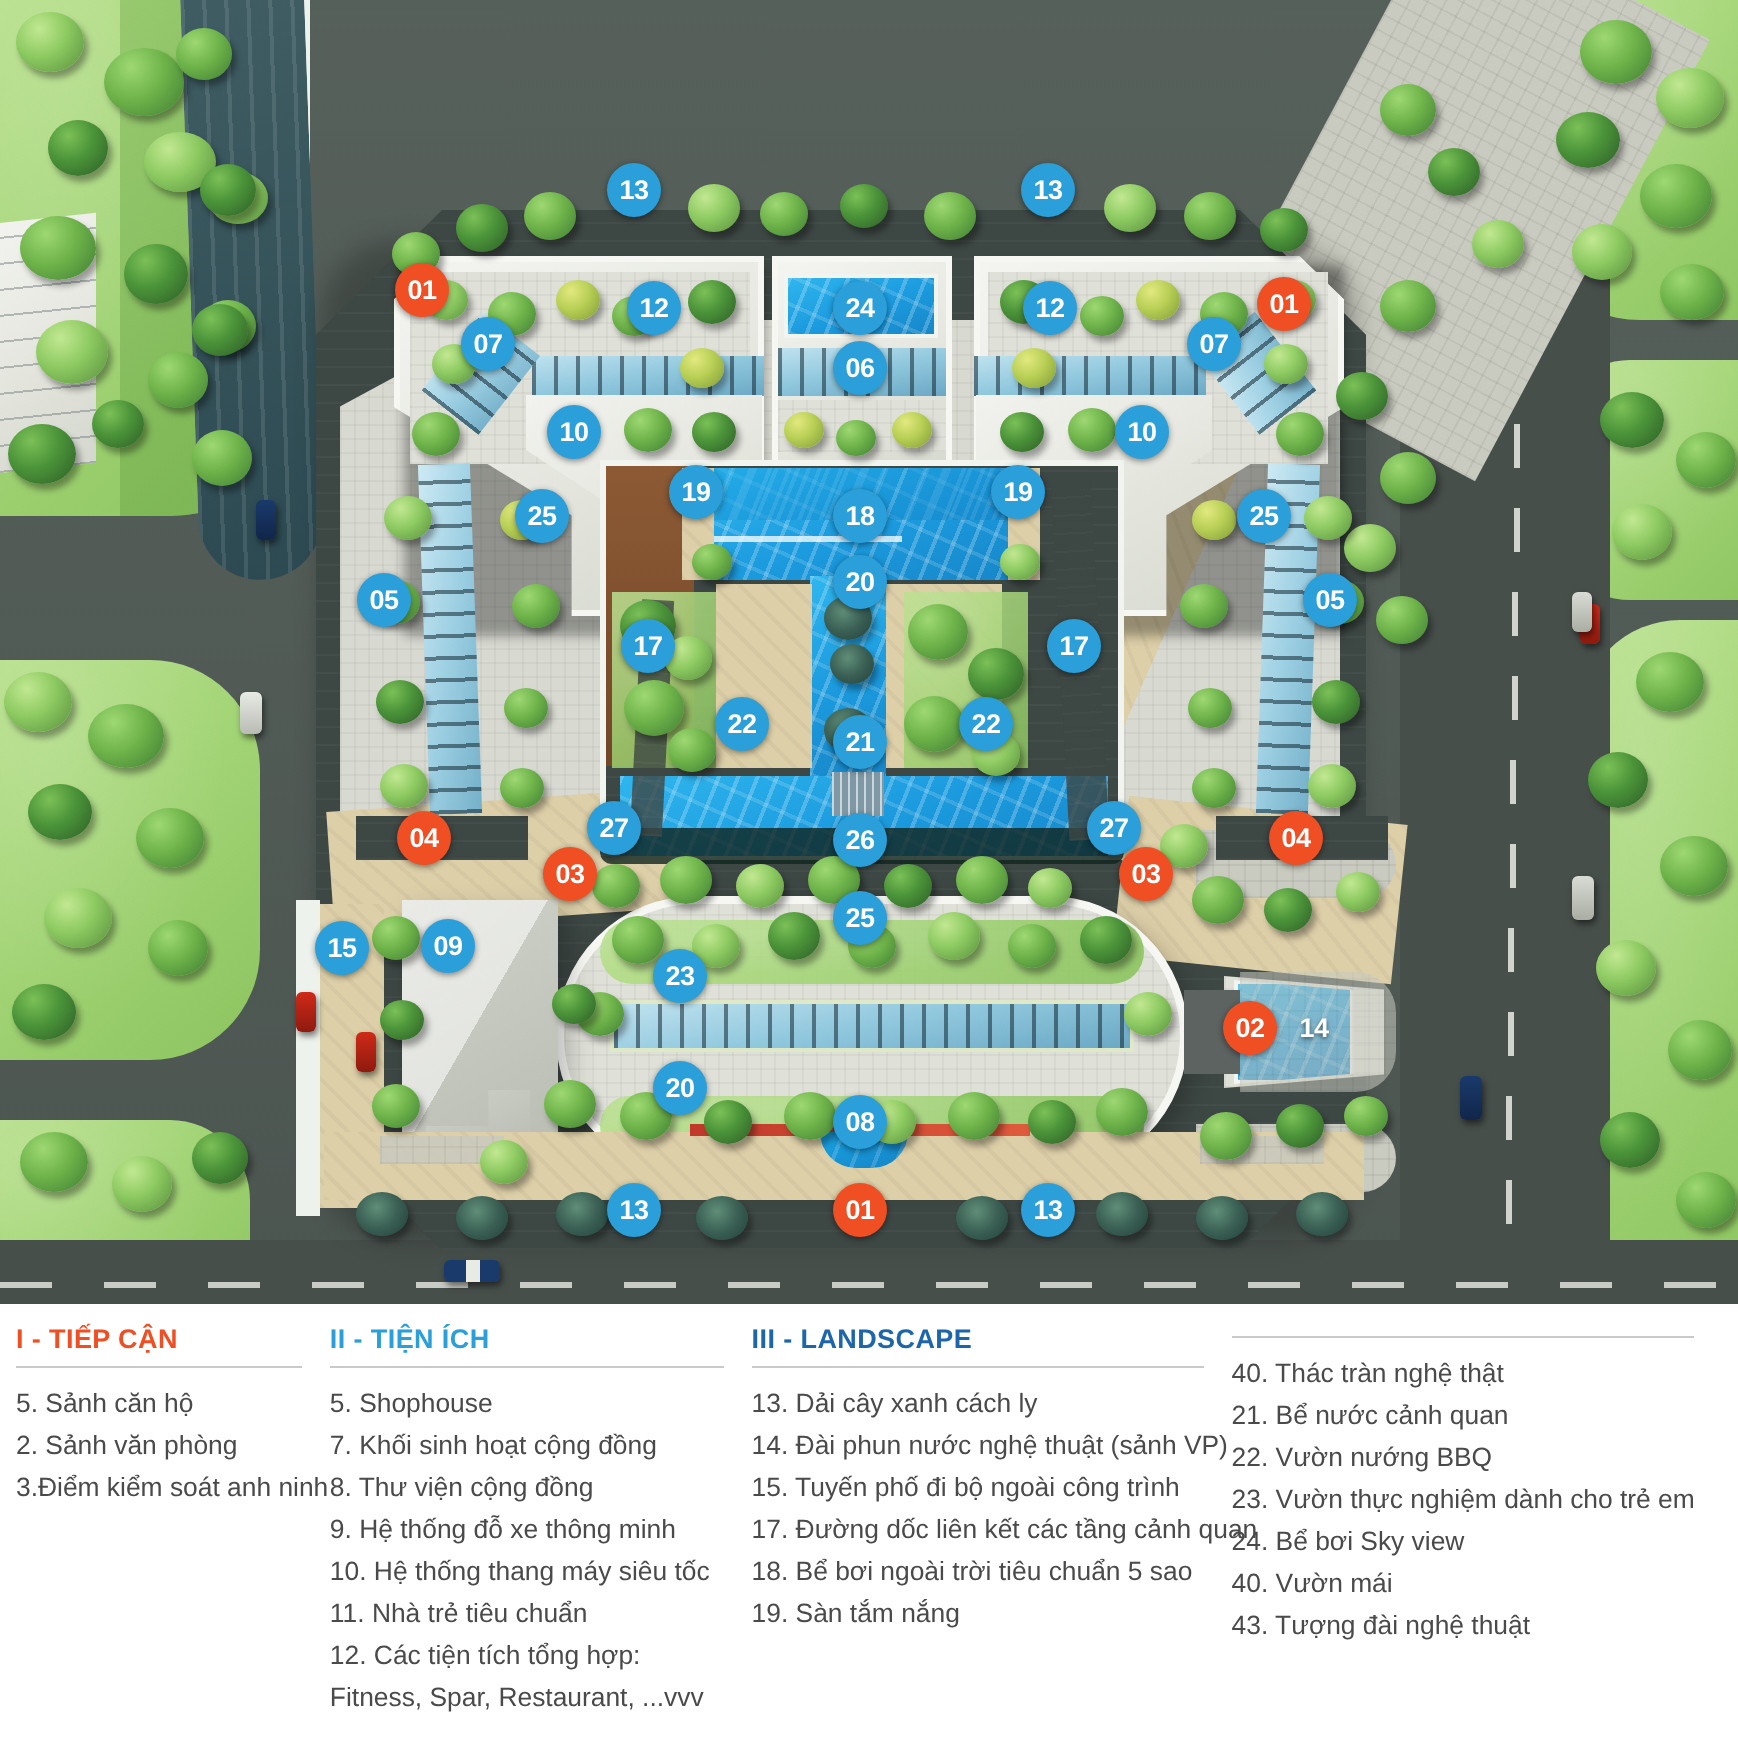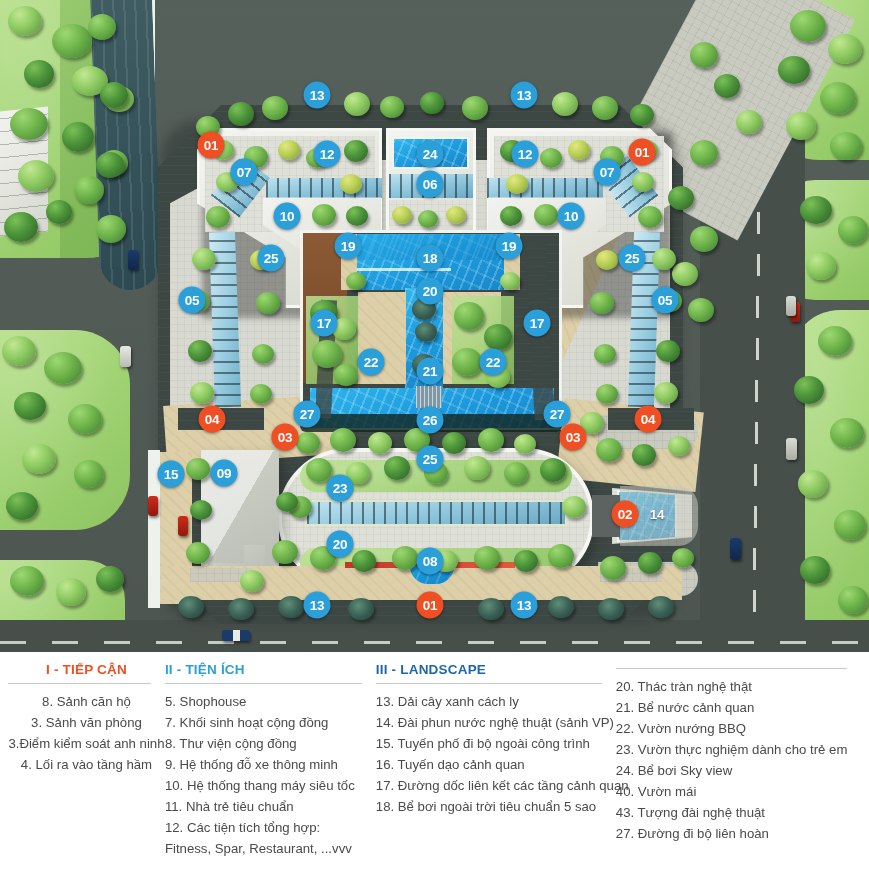--- a/index.html
+++ b/index.html
@@ -182,21 +182,21 @@
   
   #legend {
     position: absolute;
     left: 0; top: 652px;
     width: 869px; height: 228px;
     background: #ffffff;
     padding: 10px 8px 0 8px;
     display: flex;
   }
   .lg-col { position: relative; }
-  .lg-col.c1 { width: 160px; text-align: center; }
+  .lg-col.c1 { width: 160px; }
   .lg-col.c2 { width: 215px; }
   .lg-col.c3 { width: 240px; }
   .lg-col.c4 { width: 250px; }
 
   .lg-head {
     font-size: 13.5px;
     font-weight: 700;
     letter-spacing: 0.2px;
     padding: 0 0 6px 0;
     white-space: nowrap;
@@ -592,24 +592,23 @@
         <div class="marker orange" style="left: 430px; top: 605px;">01</div>
         <div class="marker blue" style="left: 524px; top: 605px;">13</div>
       </div>
   </div>
 
   <div id="legend">
 
     <div class="lg-col c1">
       <div class="lg-head orange">I - TIẾP CẬN</div>
       <div class="lg-rule"></div>
-      <div class="lg-item">8. Sảnh căn hộ</div>
-      <div class="lg-item">3. Sảnh văn phòng</div>
+      <div class="lg-item">5. Sảnh căn hộ</div>
+      <div class="lg-item">2. Sảnh văn phòng</div>
       <div class="lg-item">3.Điểm kiểm soát anh ninh</div>
-      <div class="lg-item">4. Lối ra vào tầng hầm</div>
     </div>
 
     <div class="lg-col c2">
       <div class="lg-head cyan">II - TIỆN ÍCH</div>
       <div class="lg-rule"></div>
       <div class="lg-item">5. Shophouse</div>
       <div class="lg-item">7. Khối sinh hoạt cộng đồng</div>
       <div class="lg-item">8. Thư viện cộng đồng</div>
       <div class="lg-item">9. Hệ thống đỗ xe thông minh</div>
       <div class="lg-item">10. Hệ thống thang máy siêu tốc</div>
@@ -617,31 +616,30 @@
       <div class="lg-item">12. Các tiện tích tổng hợp:</div>
       <div class="lg-item">Fitness, Spar, Restaurant, ...vvv</div>
     </div>
 
     <div class="lg-col c3">
       <div class="lg-head blue">III - LANDSCAPE</div>
       <div class="lg-rule"></div>
       <div class="lg-item">13. Dải cây xanh cách ly</div>
       <div class="lg-item">14. Đài phun nước nghệ thuật (sảnh VP)</div>
       <div class="lg-item">15. Tuyến phố đi bộ ngoài công trình</div>
-      <div class="lg-item">16. Tuyến dạo cảnh quan</div>
       <div class="lg-item">17. Đường dốc liên kết các tầng cảnh quan</div>
       <div class="lg-item">18. Bể bơi ngoài trời tiêu chuẩn 5 sao</div>
+      <div class="lg-item">19. Sàn tắm nắng</div>
     </div>
 
     <div class="lg-col c4">
       <div class="lg-head blue"></div>
       <div class="lg-rule"></div>
-      <div class="lg-item">20. Thác tràn nghệ thật</div>
+      <div class="lg-item">40. Thác tràn nghệ thật</div>
       <div class="lg-item">21. Bể nước cảnh quan</div>
       <div class="lg-item">22. Vườn nướng BBQ</div>
       <div class="lg-item">23. Vườn thực nghiệm dành cho trẻ em</div>
       <div class="lg-item">24. Bể bơi Sky view</div>
       <div class="lg-item">40. Vườn mái</div>
       <div class="lg-item">43. Tượng đài nghệ thuật</div>
-      <div class="lg-item">27. Đường đi bộ liên hoàn</div>
     </div>
   </div>
 </div>
 
 </body></html>

